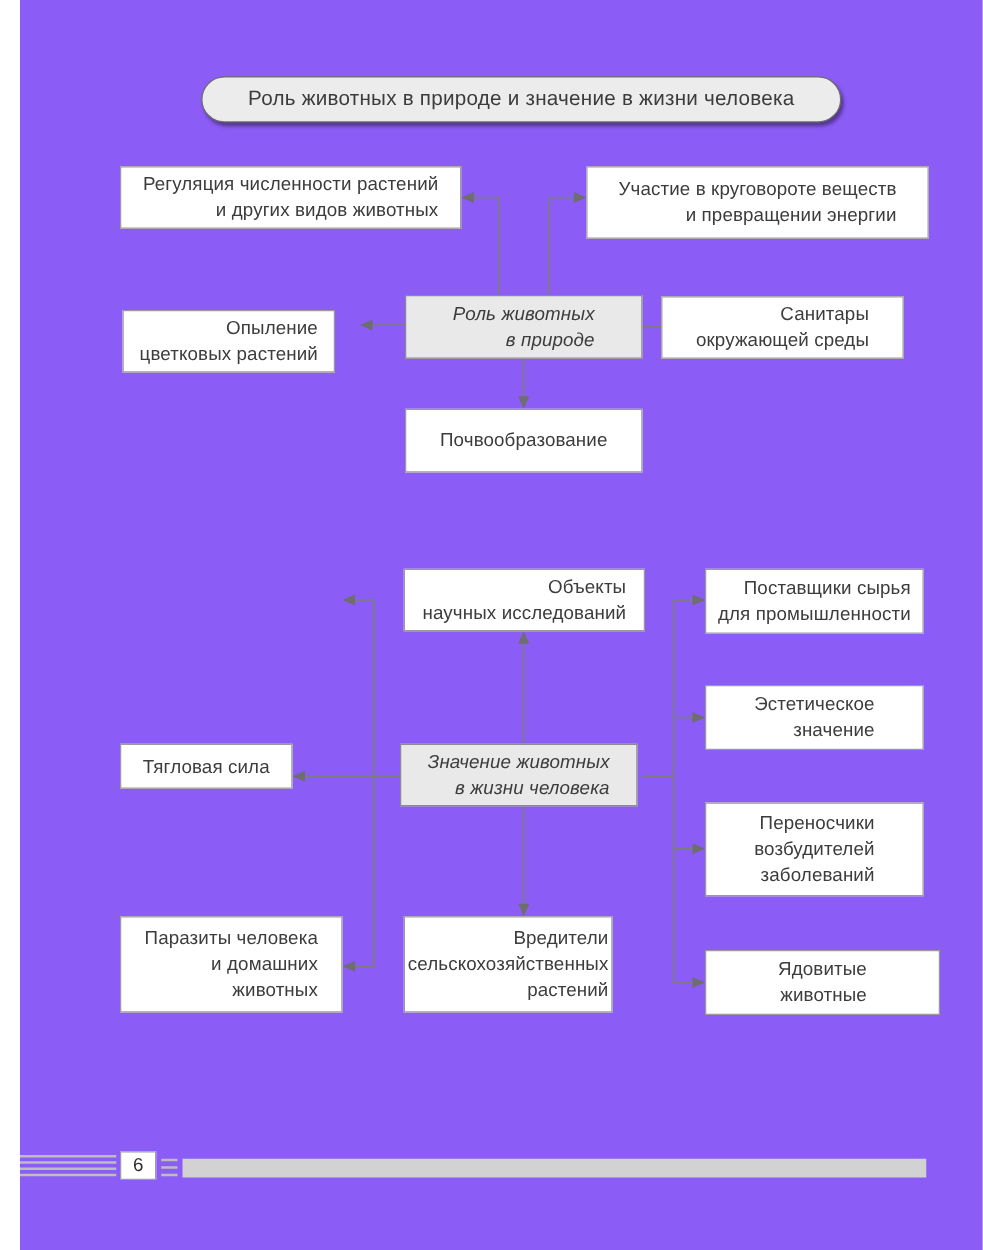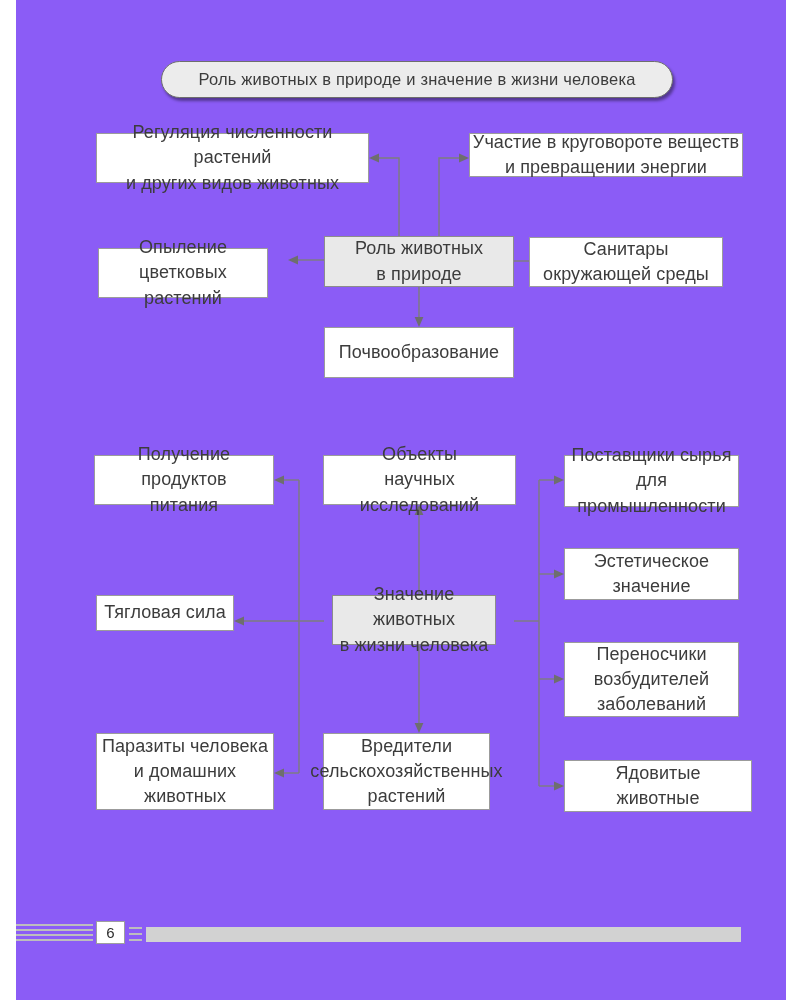--- a/index.html
+++ b/index.html
@@ -25,24 +25,24 @@
   .title-pill{
     position:absolute;left:145px;top:61px;width:512px;height:37px;box-sizing:border-box;
     border:1.5px solid var(--pill-border);border-radius:19px;background:var(--pill-fill);
     box-shadow:2px 3px 3px rgba(0,0,0,0.40);
     display:flex;align-items:center;justify-content:center;
     font-size:16.5px;letter-spacing:0.2px;
   }
   .node{
     position:absolute;box-sizing:border-box;background:#ffffff;
     border:1.4px solid var(--box-border);
-    display:flex;align-items:center;justify-content:center;text-align:center;
-    white-space:pre-line;font-size:18px;line-height:1.4;letter-spacing:0.1px;
+    display:flex;align-items:center;justify-content:center;text-align:right;
+    white-space:pre-line;font-size:15px;line-height:1.4;letter-spacing:0.1px;
   }
-  .node.gray{background:var(--center-fill);border-color:var(--center-border);}
+  .node.gray{background:var(--center-fill);border-color:var(--center-border);font-style:italic;}
   .footer-rule{position:absolute;height:2px;background:var(--rule);}
   .page-number-box{
     position:absolute;left:80px;top:921px;width:29px;height:23px;box-sizing:border-box;
     border:1px solid #9e9e9e;background:#ffffff;
     display:flex;align-items:center;justify-content:center;font-size:15px;color:#2e2e2e;
   }
   .footer-bar{position:absolute;left:130px;top:927px;width:595px;height:15px;background:var(--bar);}
 </style>
 </head>
 <body>
@@ -84,40 +84,38 @@
       <polygon points="548,679 538,674.6 538,683.4"></polygon>
       <path d="M523,786 H539"></path>
       <polygon points="548,786 538,781.6 538,790.4"></polygon>
     </g>
   </svg>
 
   <div class="title-pill">Роль животных в природе и значение в жизни человека</div>
 
   <div class="node" style="left:80px;top:133px;width:273px;height:50px">Регуляция численности растений
 и других видов животных</div>
-  <div class="node" style="left:453px;top:133px;width:274px;height:44px">Участие в круговороте веществ
+  <div class="node" style="left:453px;top:133px;width:274px;height:58px">Участие в круговороте веществ
 и превращении энергии</div>
   <div class="node" style="left:82px;top:248px;width:170px;height:50px">Опыление
 цветковых растений</div>
   <div class="node gray" style="left:308px;top:236px;width:190px;height:51px">Роль животных
 в природе</div>
   <div class="node" style="left:513px;top:237px;width:194px;height:50px">Санитары
 окружающей среды</div>
   <div class="node" style="left:308px;top:327px;width:190px;height:51px">Почвообразование</div>
 
-  <div class="node" style="left:78px;top:455px;width:180px;height:50px">Получение продуктов
-питания</div>
   <div class="node" style="left:307px;top:455px;width:193px;height:50px">Объекты
 научных исследований</div>
   <div class="node" style="left:548px;top:455px;width:175px;height:52px">Поставщики сырья
 для промышленности</div>
   <div class="node" style="left:548px;top:548px;width:175px;height:52px">Эстетическое
 значение</div>
   <div class="node" style="left:80px;top:595px;width:138px;height:36px">Тягловая сила</div>
-  <div class="node gray" style="left:316px;top:595px;width:164px;height:50px">Значение животных
+  <div class="node gray" style="left:304px;top:595px;width:190px;height:50px">Значение животных
 в жизни человека</div>
   <div class="node" style="left:80px;top:733px;width:178px;height:77px">Паразиты человека
 и домашних
 животных</div>
   <div class="node" style="left:548px;top:642px;width:175px;height:75px">Переносчики
 возбудителей
 заболеваний</div>
   <div class="node" style="left:307px;top:733px;width:167px;height:77px">Вредители
 сельскохозяйственных
 растений</div>

